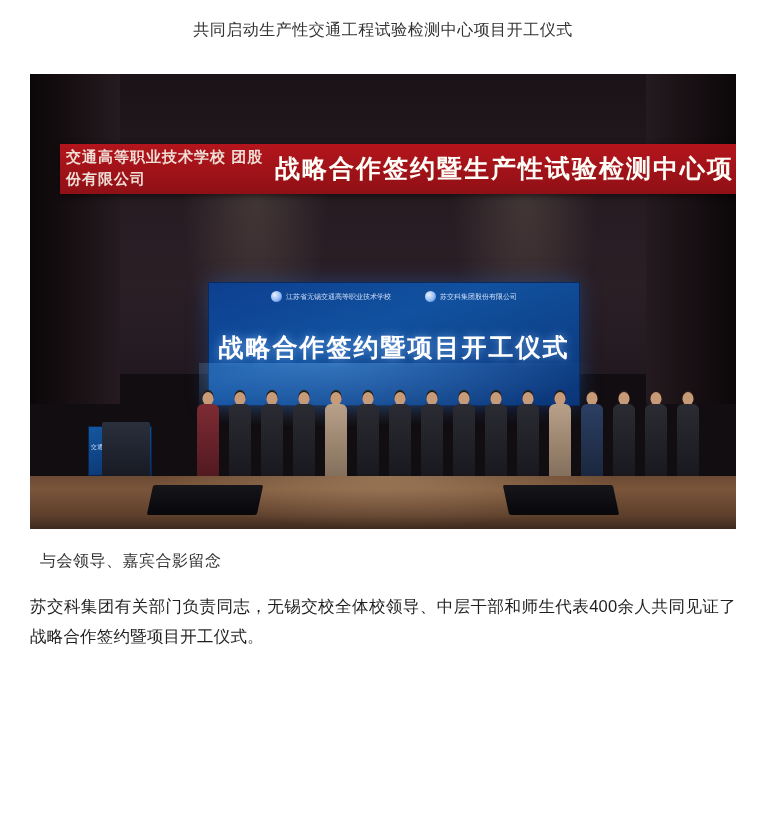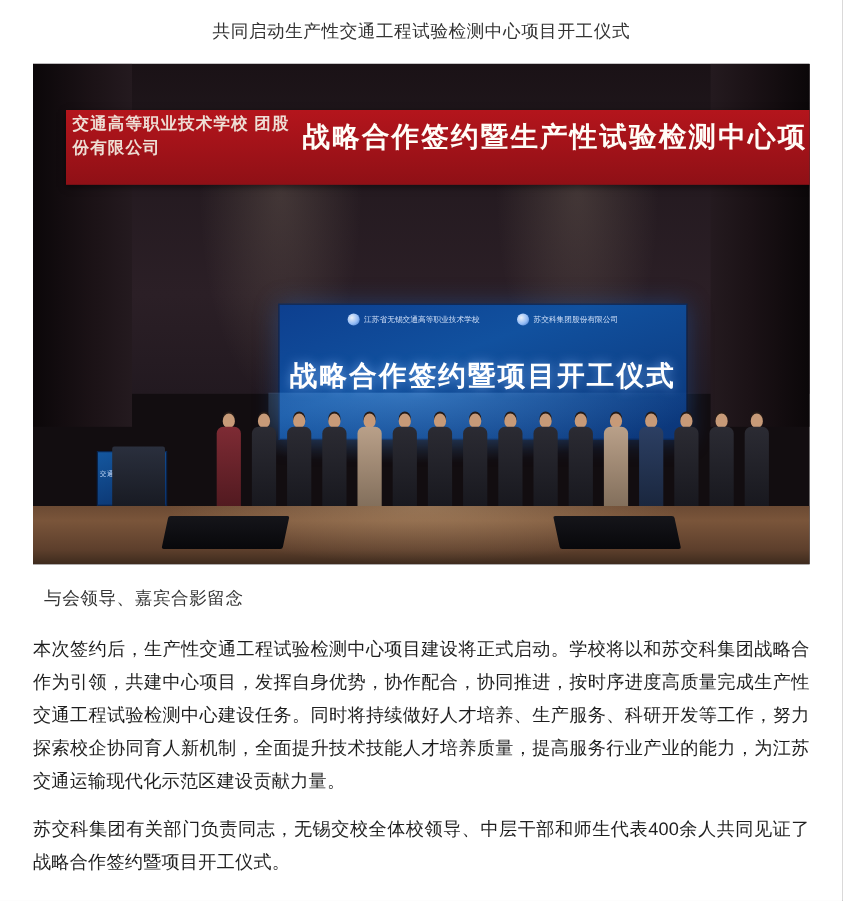--- a/index.html
+++ b/index.html
@@ -17,21 +17,21 @@
   .article {
     width: 766px;
     box-sizing: border-box;
     padding: 0;
   }
   .caption-top {
     text-align: center;
     font-size: 16px;
     line-height: 24px;
     color: #333333;
-    padding: 18px 40px 16px 40px;
+    padding: 18px 40px 32px 40px;
     letter-spacing: 0.5px;
   }
   .figure {
     width: 706px;
     margin: 0 auto;
   }
   
   .photo {
     position: relative;
     width: 706px;
@@ -50,22 +50,22 @@
     position: absolute; left: 0; top: 0; width: 90px; height: 330px;
     background: linear-gradient(90deg, #0b0709 0%, #1b1216 60%, #241a1f 100%);
   }
   .photo .curtain-r {
     position: absolute; right: 0; top: 0; width: 90px; height: 330px;
     background: linear-gradient(270deg, #0b0709 0%, #1b1216 60%, #241a1f 100%);
   }
   
   .photo .top-banner {
     position: absolute;
-    left: 30px; top: 42px;
-    width: 690px; height: 68px;
+    left: 30px; top: 70px;
+    width: 690px; height: 50px;
     background: linear-gradient(180deg, #b4151c 0%, #8f1016 100%);
     box-shadow: 0 2px 6px rgba(0,0,0,0.5);
     overflow: hidden;
   }
   .photo .top-banner .bn-left {
     position: absolute; left: 6px; top: 2px;
     width: 200px; height: 46px;
     color: #f2e9df;
     font-size: 15px;
     line-height: 22px;
@@ -78,26 +78,25 @@
     position: absolute; left: 215px; top: 8px;
     font-size: 25px;
     font-weight: bold;
     color: #fffdf7;
     letter-spacing: 2px;
     white-space: nowrap;
   }
   
   .photo .screen {
     position: absolute;
-    left: 178px; top: 218px;
+    left: 178px; top: 208px;
     width: 370px; height: 122px;
     background: linear-gradient(160deg, #0d3f8f 0%, #11519f 40%, #0b3578 100%);
     border: 1px solid #0a2a5e;
     box-shadow: 0 0 20px rgba(30,90,180,0.45);
-    margin-left: 45px;
   }
   .photo .screen .logos {
     position: absolute; left: 0; right: 0; top: 8px;
     display: flex; justify-content: center; align-items: center;
     gap: 34px;
     font-size: 7px; color: #dce9ff; opacity: .92;
   }
   .photo .screen .logos .lg {
     display: flex; align-items: center; gap: 4px;
     white-space: nowrap;
@@ -333,17 +332,16 @@
         <div class="sheen"></div>
       </div>
       <div class="wedge l"></div>
       <div class="wedge r"></div>
     </div>
   </div>
 
   <div class="caption-bottom">与会领导、嘉宾合影留念</div>
 
   <div class="body-text">
-    <p>本次签约后，生产性交通工程试验检测中心项目建设将正式启动。学校将以和苏交科集团战略合作为引领，共建中心项目，发挥自身优势，协作配合，协同推进，按时序进度高质量完成生产性交通工程试验检测中心建设任务。同时将持续做好人才培养、生产服务、科研开发等工作，努力探索校企协同育人新机制，全面提升技术技能人才培养质量，提高服务行业产业的能力，为江苏交通运输现代化示范区建设贡献力量。</p>
     <p>苏交科集团有关部门负责同志，无锡交校全体校领导、中层干部和师生代表400余人共同见证了战略合作签约暨项目开工仪式。</p>
   </div>
 
 </div>
 
 </body></html>

